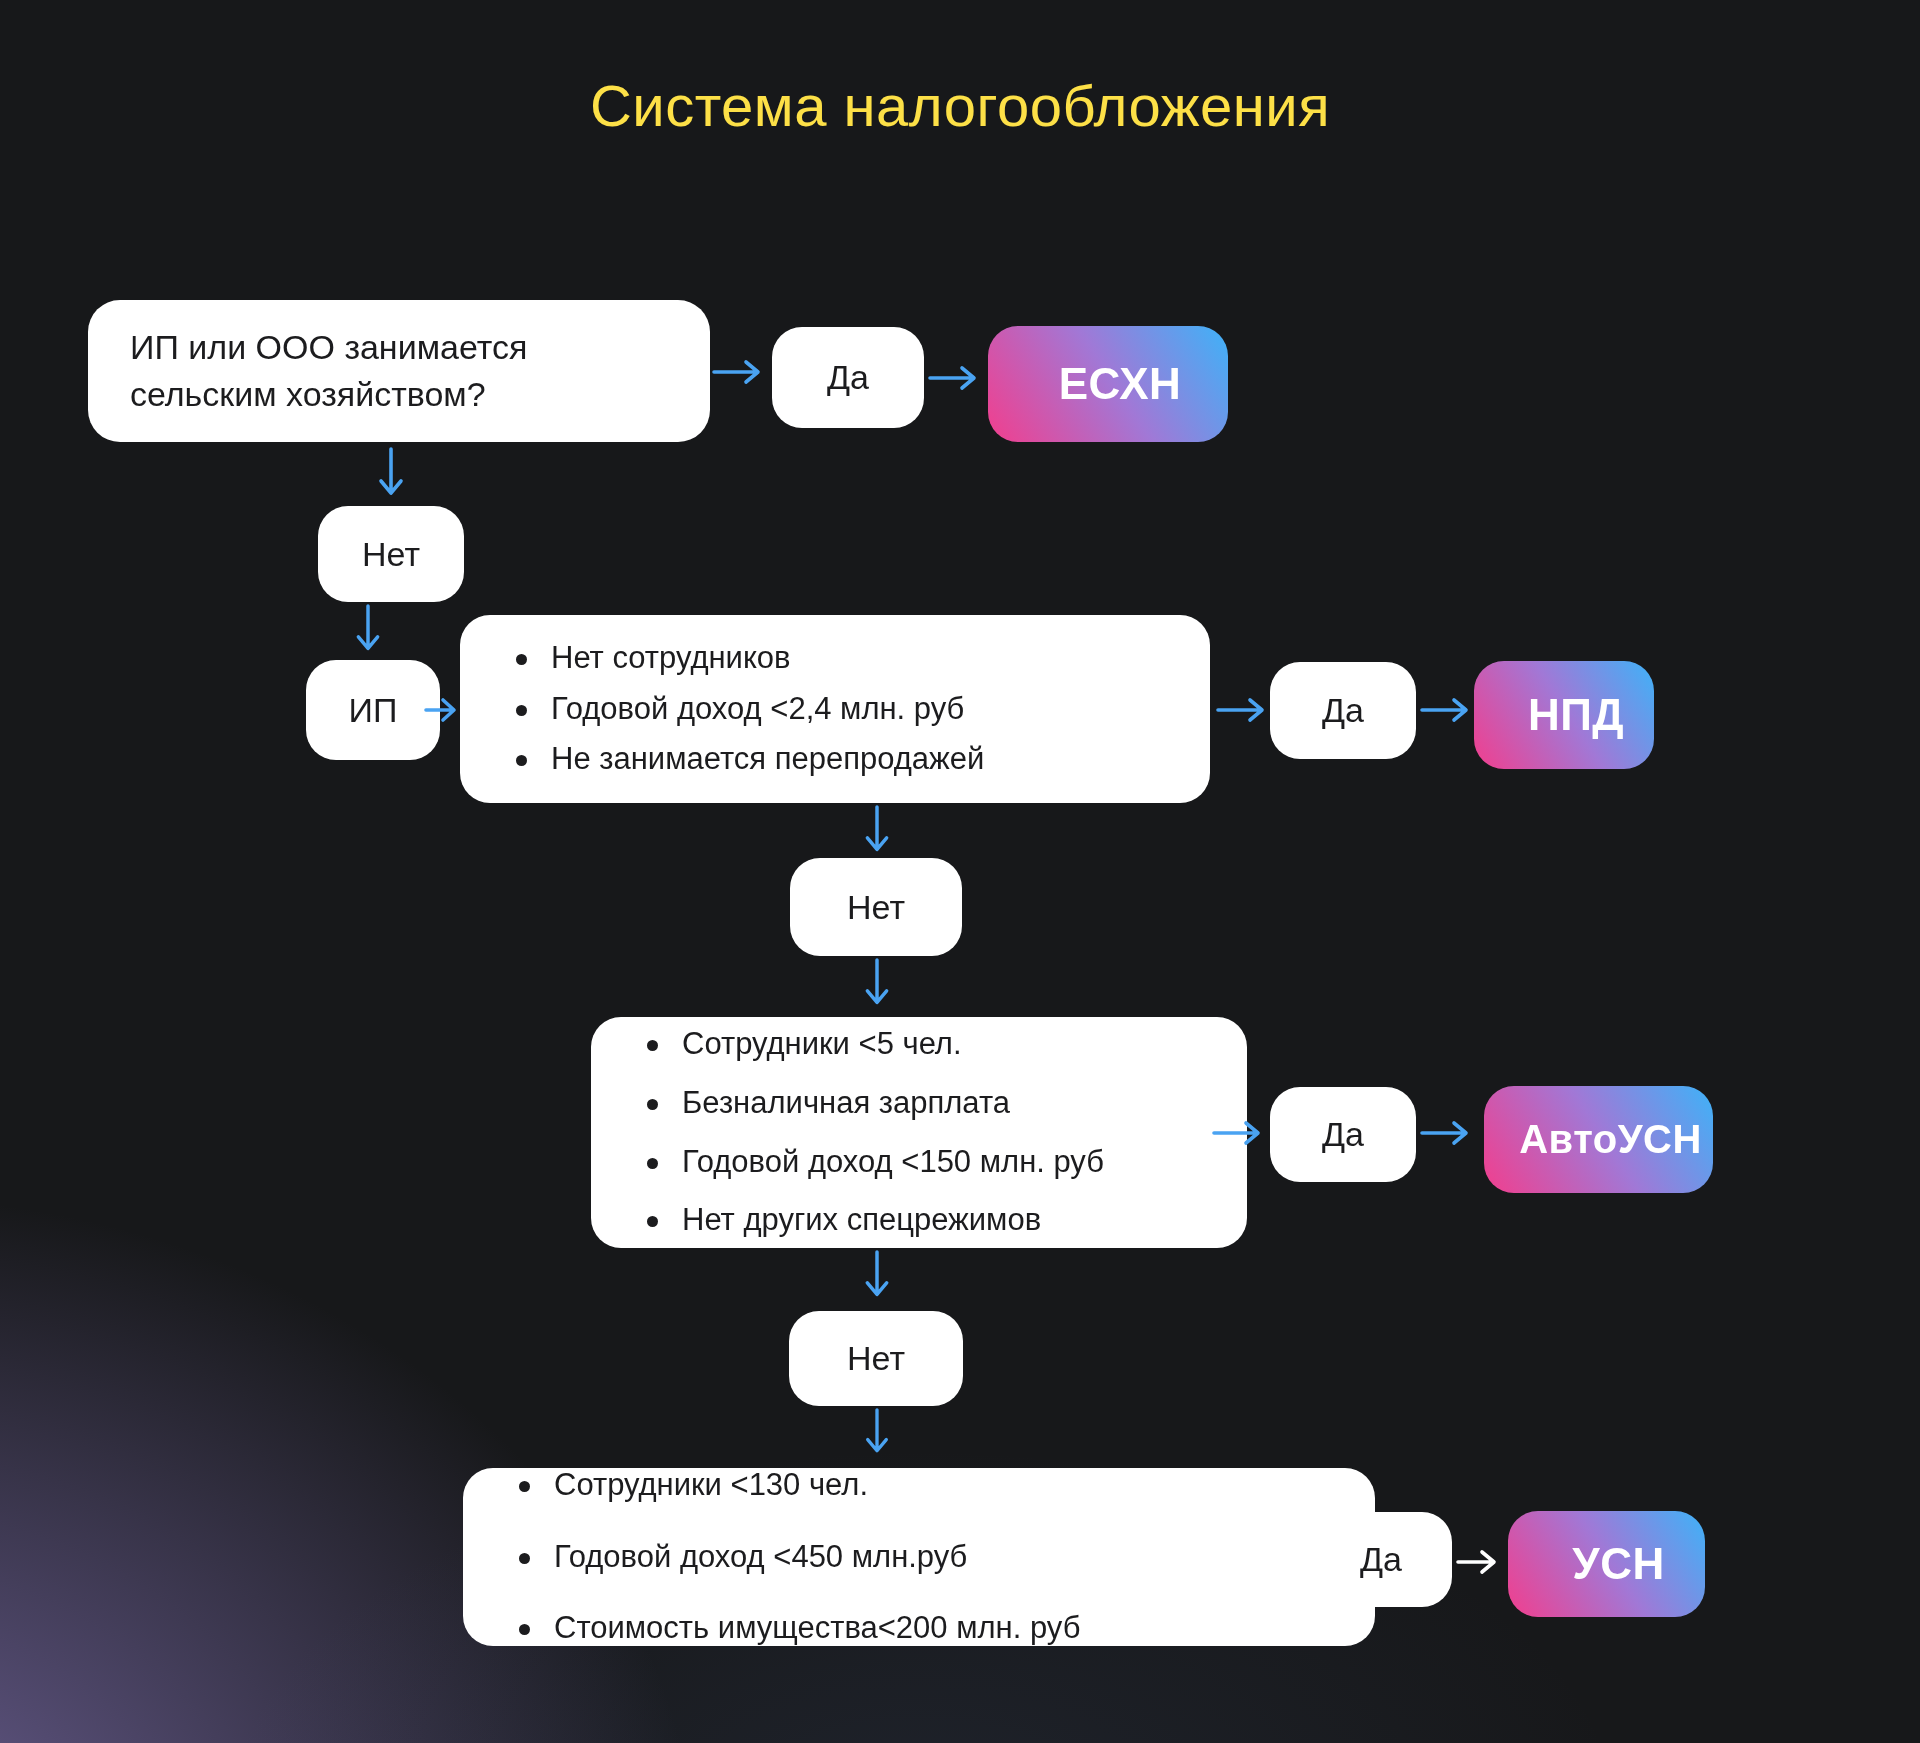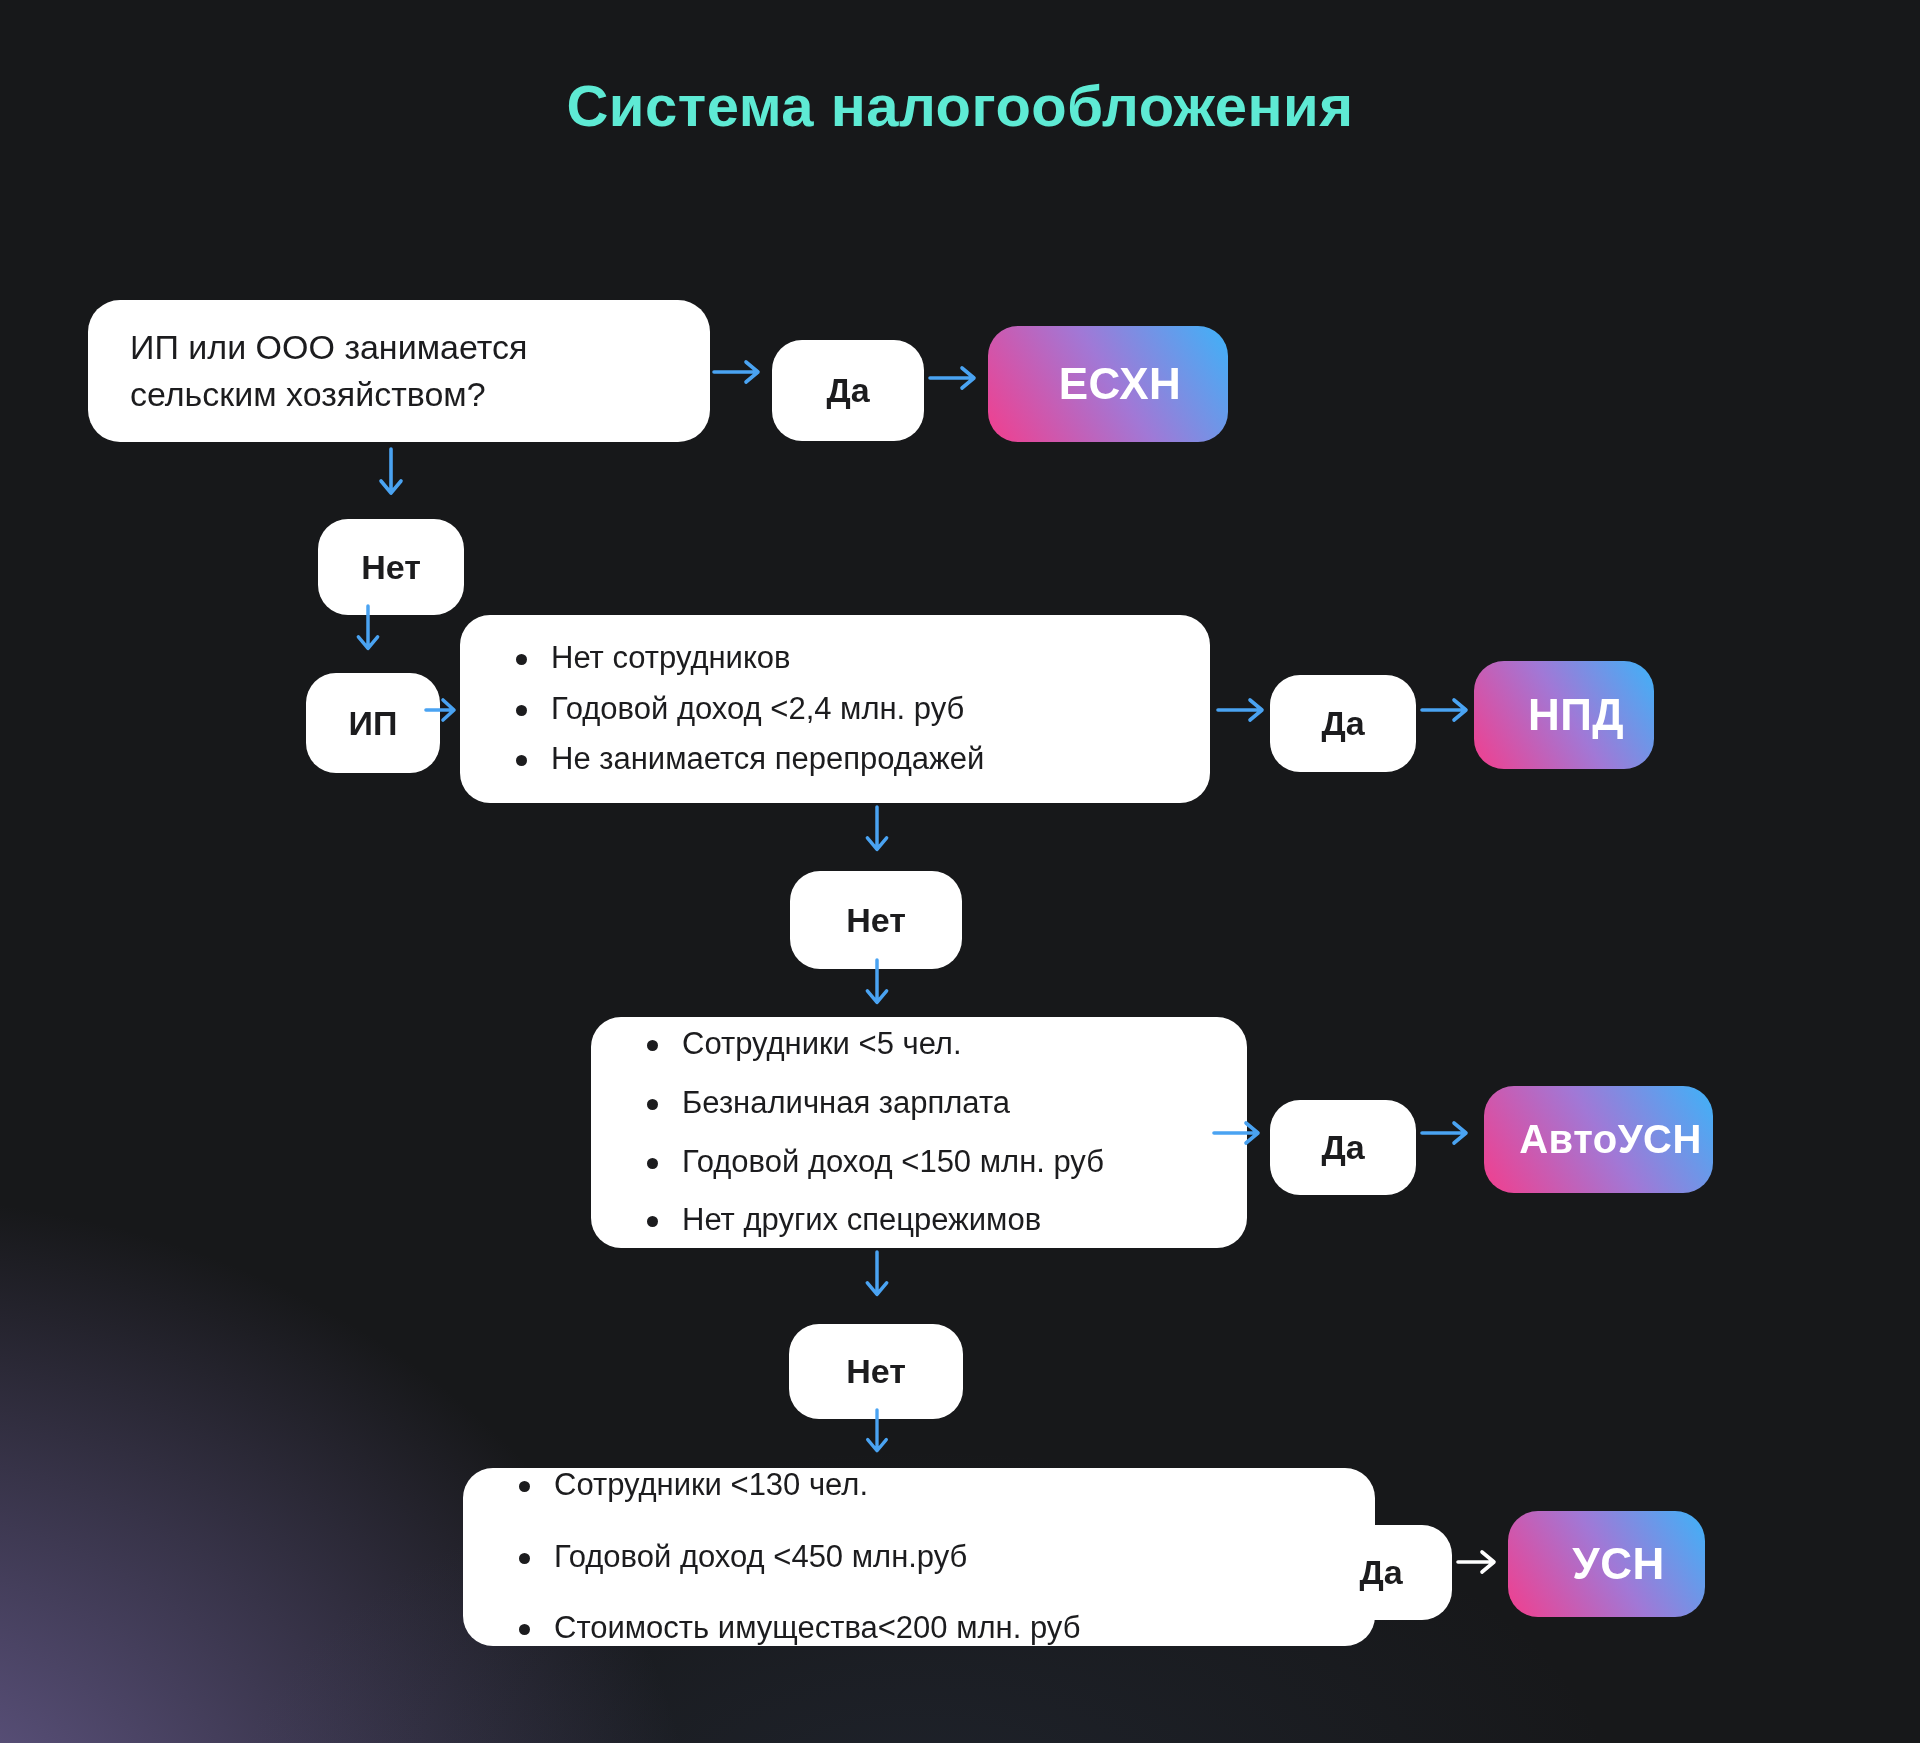--- a/index.html
+++ b/index.html
@@ -17,31 +17,31 @@
   body{
     width:1920px;height:1743px;position:relative;overflow:hidden;
     font-family:"Liberation Sans","DejaVu Sans",sans-serif;
     background:
       radial-gradient(1000px 520px at 48% 104%, rgba(70,90,135,0.16), rgba(23,24,26,0) 70%),
       radial-gradient(1150px 950px at -130px 1880px, #6b5f93 0%, rgba(107,95,147,0.38) 45%, rgba(23,24,26,0) 72%),
       var(--bg-base,#17181a);
   }
   .title{
     position:absolute;top:72px;left:0;width:100%;
-    text-align:center;color:#5eead4;font-size:58px;font-weight:700;letter-spacing:.5px;
+    text-align:center;color:#fde047;font-size:58px;font-weight:400;letter-spacing:.5px;
   }
   .node{
     position:absolute;background:var(--box-bg,#fff);color:var(--text-dark,#1c1c1e);
     border-radius:30px;display:flex;align-items:center;justify-content:center;
   }
   .q{
     border-radius:32px;justify-content:flex-start;
     padding:0 116px 0 42px;font-size:34px;font-weight:500;line-height:1.38;
   }
-  .small{font-size:34px;font-weight:700;margin-top:13px;}
+  .small{font-size:34px;font-weight:400;}
   .result{
     position:absolute;border-radius:30px;display:flex;align-items:center;justify-content:center;
     color:#fff;font-weight:700;letter-spacing:.5px;
     background:linear-gradient(57deg,var(--grad-pink,#f23e8d) 0%,var(--grad-purple,#a178d6) 52%,var(--grad-blue,#3eb2f8) 100%);
     padding-left:24px;
   }
   .bullets{
     position:absolute;background:var(--box-bg,#fff);color:var(--text-dark,#1c1c1e);
     border-radius:30px;display:flex;flex-direction:column;justify-content:center;
     padding-left:56px;font-size:31px;line-height:1.12;

